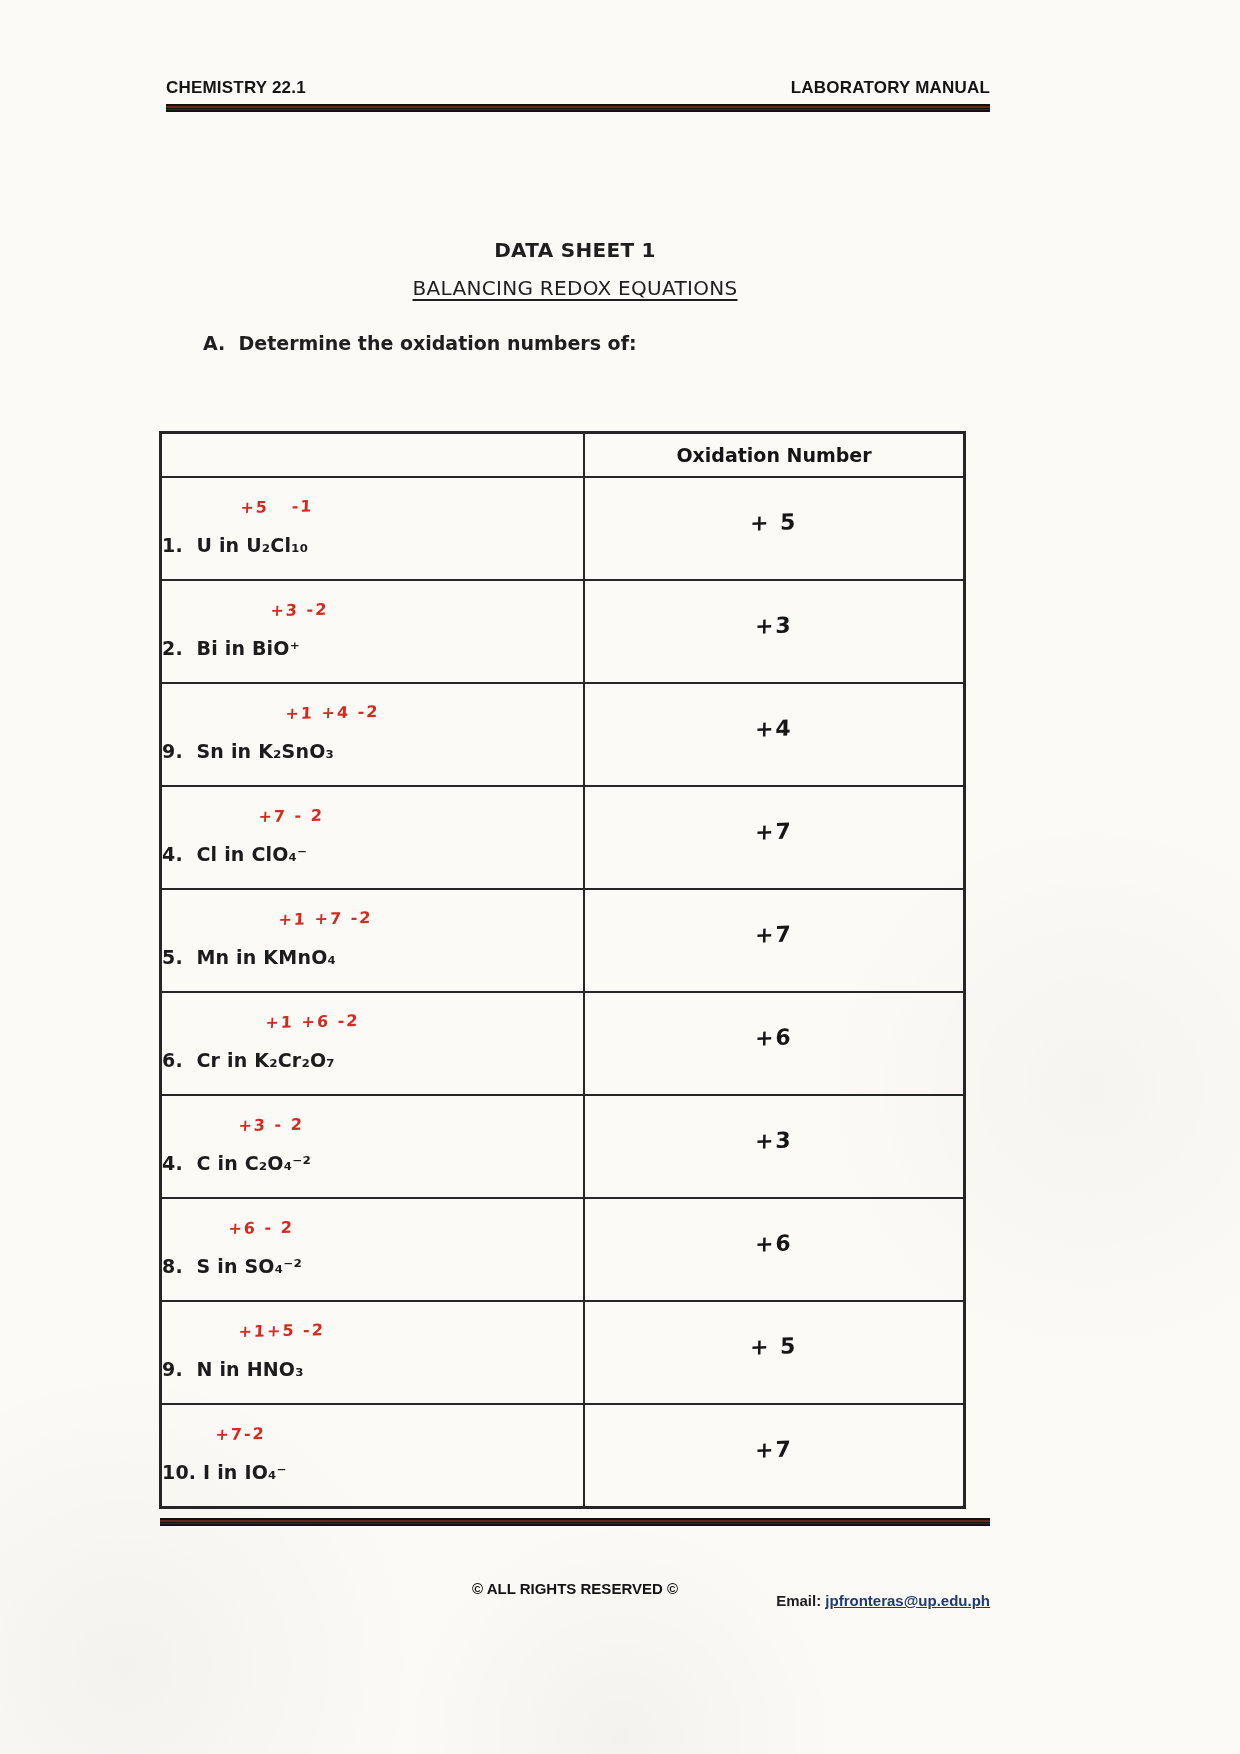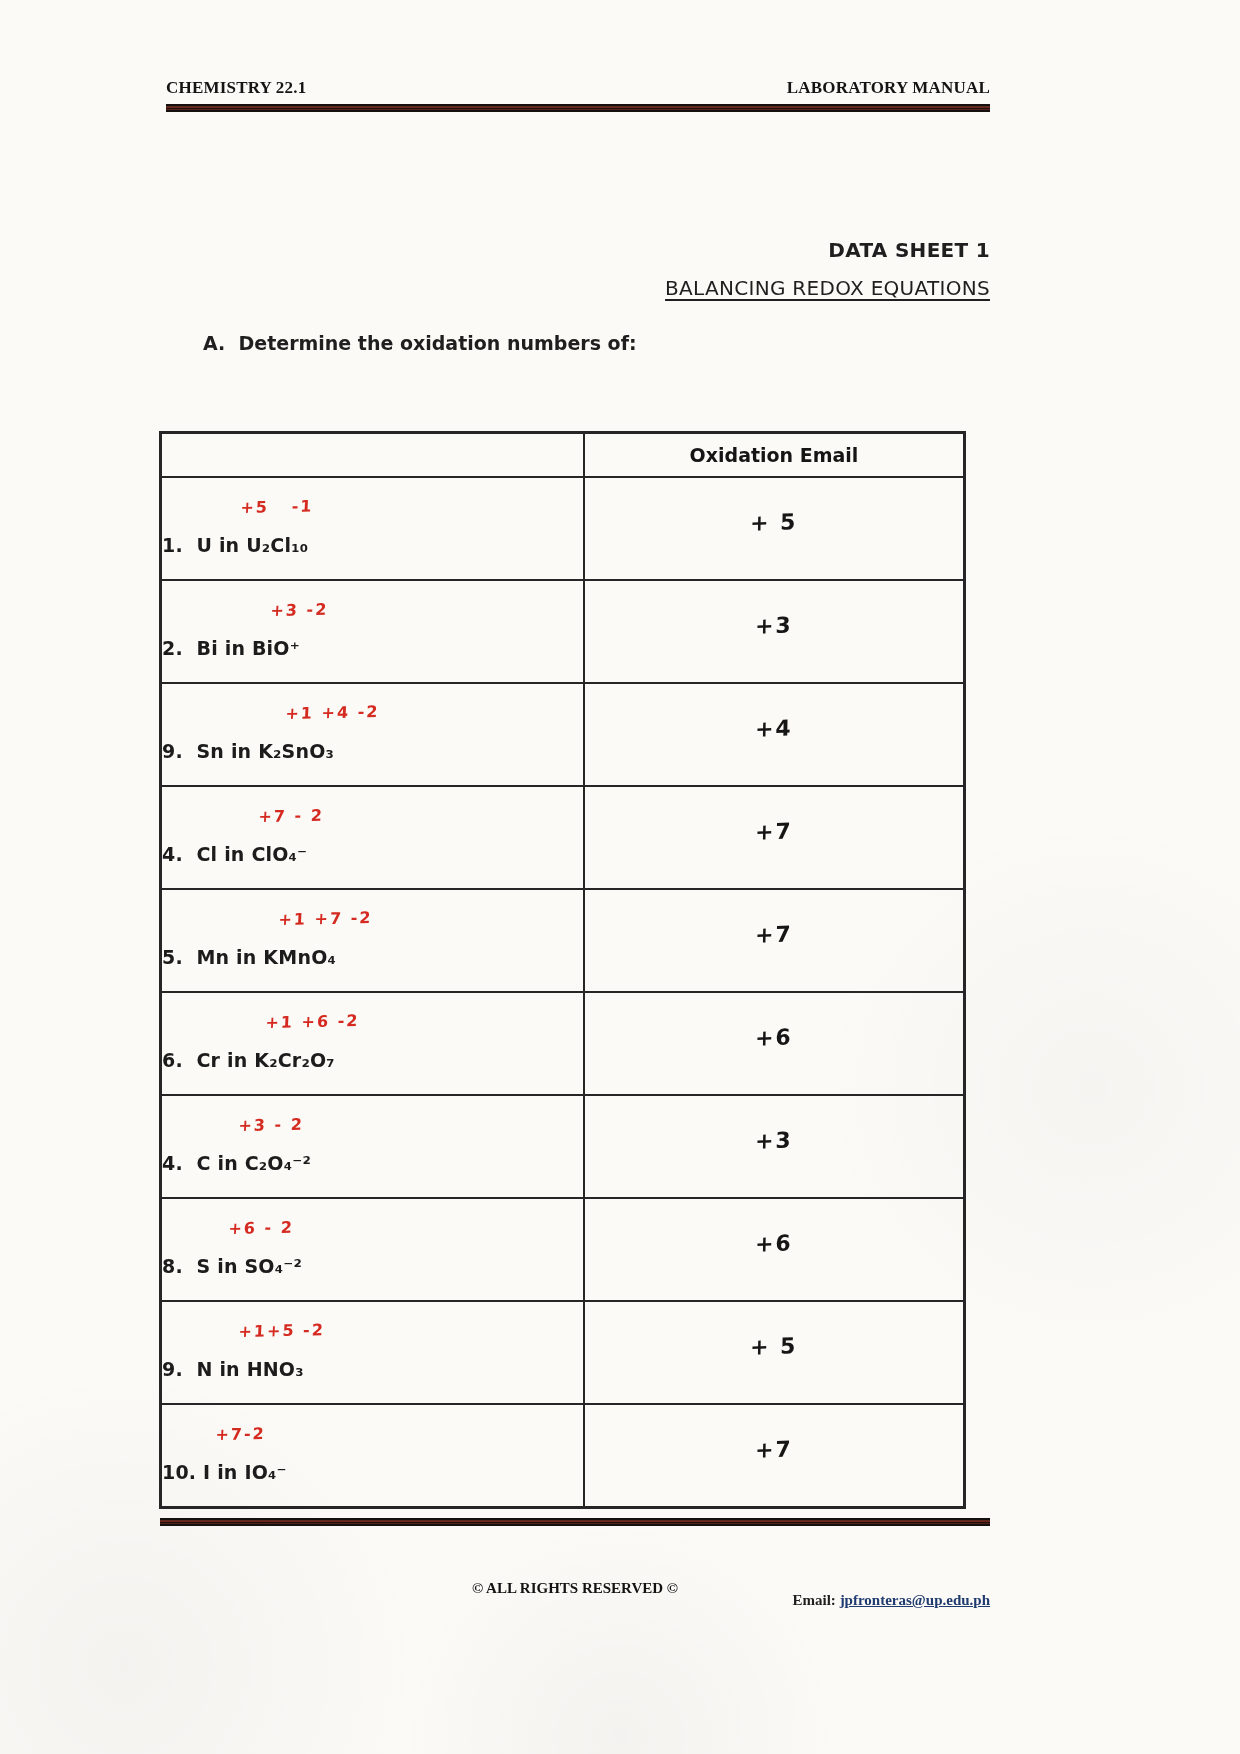--- a/index.html
+++ b/index.html
@@ -9,39 +9,39 @@
     margin:0 auto;
     background:
       radial-gradient(circle at 88% 62%, rgba(0,0,0,0.025), rgba(0,0,0,0) 18%),
       radial-gradient(circle at 10% 95%, rgba(0,0,0,0.03), rgba(0,0,0,0) 15%),
       radial-gradient(circle at 50% 99%, rgba(0,0,0,0.03), rgba(0,0,0,0) 12%),
       #fbfaf7;
     font-family:"DejaVu Sans","Liberation Sans",sans-serif;
     color:#1f1f1f;
     overflow:hidden;
   }
-  .serif{font-family:Liberation Serif, serif;}
+  .serif{font-family:Liberation Sans, sans-serif;}
 
   
   .hdr{position:absolute;left:166px;top:78px;width:824px;display:flex;justify-content:space-between;}
   .hdr span{font-size:17px;font-weight:bold;letter-spacing:.2px;color:#141414;}
   .rule{
     position:absolute;height:8px;
     background:linear-gradient(to bottom,
       #141010 0px,#141010 2px,
       #5e241a 2px,#6b2c1f 4px,
       #20100b 4px,#20100b 5px,
       #552019 5px,#552019 6px,
       #141010 6px,#141010 8px);
   }
   .rule-top{left:166px;top:104px;width:824px;}
   .rule-bottom{left:160px;top:1518px;width:830px;}
 
   
-  .title-block{position:absolute;left:160px;width:830px;text-align:right;}
+  .title-block{position:absolute;left:160px;width:830px;text-align:center;}
   .t1{top:238px;font-size:20px;font-weight:bold;letter-spacing:.3px;}
   .t2{top:276px;font-size:20px;font-weight:normal;letter-spacing:.3px;}
   .t2 span{text-decoration:underline;text-underline-offset:4px;text-decoration-thickness:2px;}
   .secA{position:absolute;left:203px;top:332px;font-size:19px;font-weight:bold;white-space:pre;}
 
   
   table.main{
     position:absolute;left:160px;top:432px;
     width:803px;border-collapse:collapse;table-layout:fixed;
   }
@@ -95,21 +95,21 @@
   <div class="secA">A.  Determine the oxidation numbers of:</div>
 
   <table class="main">
     <colgroup>
         <col class="c1">
         <col class="c2">
       </colgroup>
     <tbody>
         <tr class="hrow">
       <th></th>
-      <th class="oxhead">Oxidation Email</th>
+      <th class="oxhead">Oxidation Number</th>
     </tr>
 
     <tr class="drow">
       <td class="qcell">
             <div class="qwrap">
         <div class="ann" style="margin-left:78px">+5   -1</div>
         <div class="q">1.  U in U₂Cl₁₀</div>
       </div>
           </td>
       <td>

